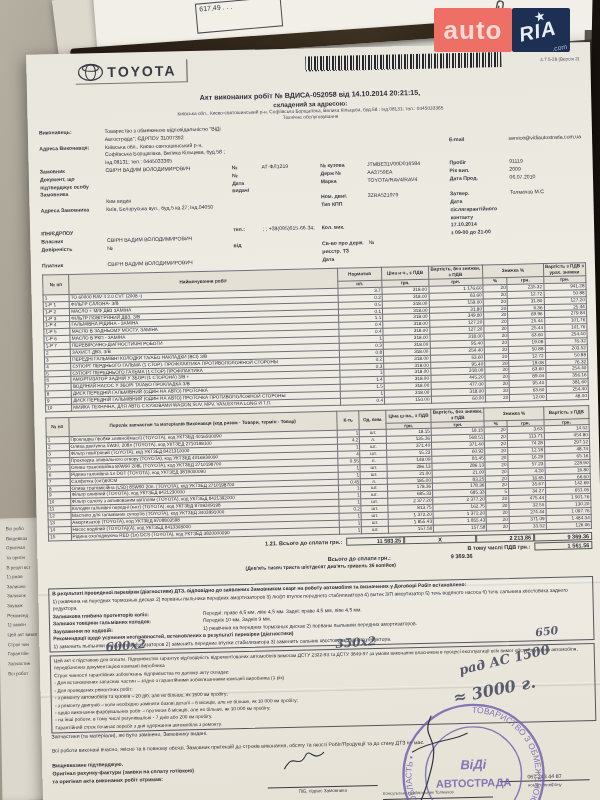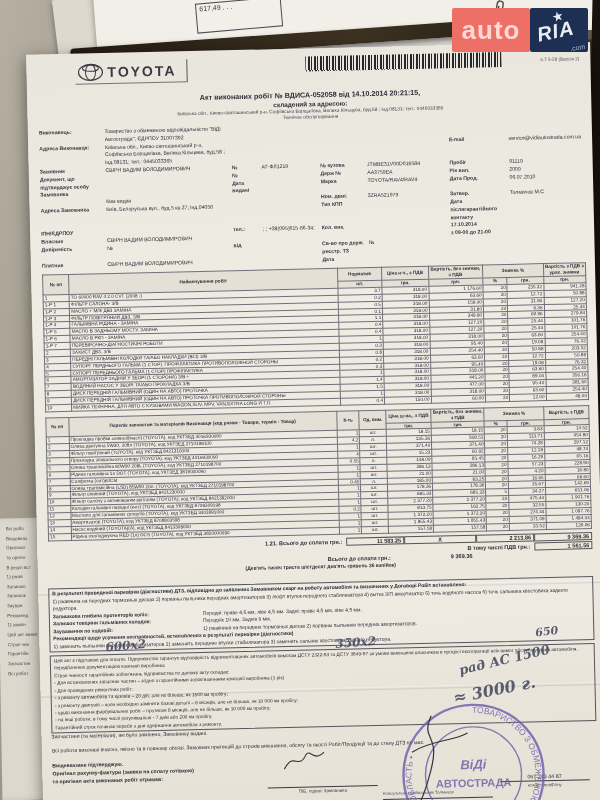--- a/index.html
+++ b/index.html
@@ -11,21 +11,21 @@
 
   
   .sheet{position:absolute;box-shadow:0 2px 6px rgba(0,0,0,.4);}
   .sheet1{left:55px;top:-34px;width:560px;height:86px;background:#ded9cd;transform:rotate(-7deg);}
   .sheet2{left:95px;top:-36px;width:520px;height:94px;background:#f1efe8;transform:rotate(-4.5deg);}
   .sheet-gap{position:absolute;left:70px;top:32px;width:480px;height:15px;background:linear-gradient(90deg,#241c12,#3d3222 60%,#241c12);transform:rotate(-4deg);border-radius:4px;box-shadow:0 3px 5px rgba(0,0,0,.5);}
   .frag-box{position:absolute;left:196px;top:0px;width:78px;height:26px;border:1px solid #4a4a52;transform:rotate(-5deg);font-size:7px;color:#3a3a44;padding:1px 3px;background:#f1efe8;}
   .paperclip{position:absolute;left:492px;top:-2px;transform:rotate(10deg);}
 
   
-  .watermark{position:absolute;left:452px;top:8px;z-index:60;display:flex;border-radius:6px;}
+  .watermark{position:absolute;left:434px;top:8px;z-index:60;display:flex;border-radius:6px;}
   .wm-auto{width:78px;height:44px;background:#ee6f66;display:flex;align-items:center;justify-content:center;
     color:#ffd9d3;font-size:26px;font-weight:bold;letter-spacing:1px;border-radius:2px;}
   .wm-ria{width:58px;height:44px;background:#1d3053;position:relative;color:#e9edf4;border-radius:2px;}
   .wm-ria .ria-txt{position:absolute;left:7px;top:12px;font-size:20px;font-weight:bold;font-style:italic;transform:rotate(-12deg);letter-spacing:1px;}
   .wm-ria .star{position:absolute;left:22px;top:1px;font-size:13px;transform:rotate(-15deg);}
   .wm-ria .com{position:absolute;right:3px;bottom:1px;font-size:7px;color:#aab3c4;transform:rotate(-10deg);}
 
   
   .underlay{position:absolute;left:0;top:518px;width:50px;height:282px;background:#dcd8cd;transform:rotate(-1deg);
     padding:6px 0 0 8px;box-sizing:border-box;overflow:hidden;box-shadow:inset -6px 0 8px -4px rgba(0,0,0,.35);}

